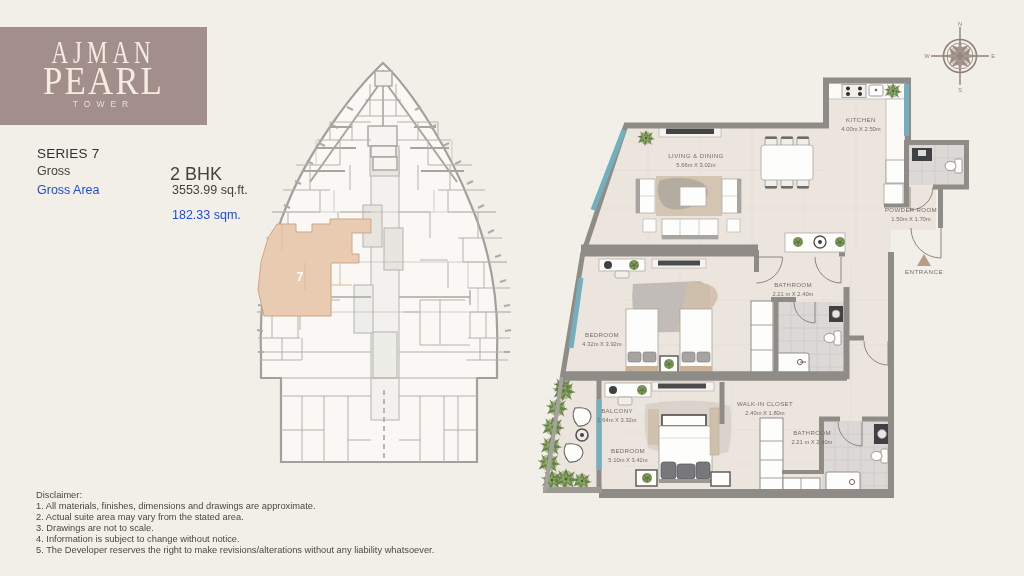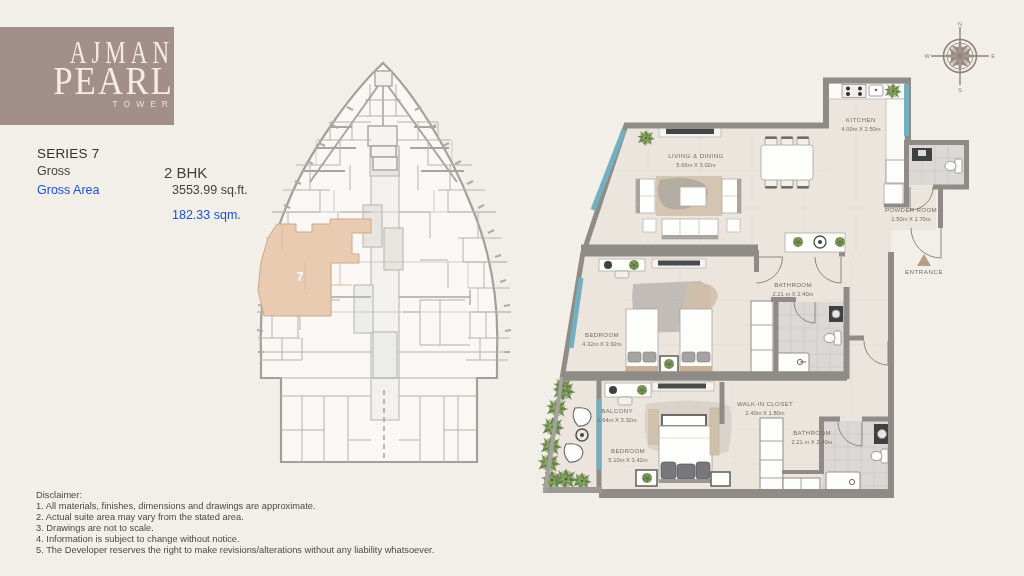--- a/index.html
+++ b/index.html
@@ -1,31 +1,31 @@
 <!DOCTYPE html>
 <html><head><meta charset="utf-8"><style>
 html,body{margin:0;padding:0}
 body{width:1024px;height:576px;background:#f2efe9;font-family:"Liberation Sans",sans-serif;position:relative;overflow:hidden}
 .abs{position:absolute}
 </style></head><body>
 
-<div class="abs" style="left:0;top:27px;width:174px;height:98px;background:#a28f8c;color:#f4ece2;text-align:right">
+<div class="abs" style="left:0;top:27px;width:207px;height:98px;background:#a28f8c;color:#f4ece2;text-align:center">
 
 <div style="font-family:'Liberation Serif',serif;font-size:23px;letter-spacing:5px;margin-top:9px;transform:scaleY(1.35);transform-origin:top">AJMAN</div>
 
 <div style="font-family:'Liberation Serif',serif;font-size:35px;letter-spacing:2px;line-height:35px;margin-top:1px;transform:scaleY(1.15)">PEARL</div>
 
 <div style="font-size:8.5px;letter-spacing:6px;margin-top:1px;color:#eadfd5">TOWER</div>
 </div>
 
 <div class="abs" style="left:37px;top:146px;font-size:13.5px;font-weight:normal;color:#32302c;letter-spacing:0.2px">SERIES 7</div>
 
 <div class="abs" style="left:37px;top:164px;font-size:12.5px;color:#45423d">Gross</div>
 
-<div class="abs" style="left:164px;top:164px;font-size:15px;color:#45423d">2 BHK</div>
+<div class="abs" style="left:170px;top:164px;font-size:18px;color:#45423d">2 BHK</div>
 
 <div class="abs" style="left:37px;top:183px;font-size:12.5px;color:#1d4ed8">Gross Area</div>
 
 <div class="abs" style="left:172px;top:183px;font-size:12.5px;color:#45423d">3553.99 sq.ft.</div>
 
 <div class="abs" style="left:172px;top:208px;font-size:12.5px;color:#1d4ed8">182.33 sqm.</div>
 
 <div class="abs" style="left:36px;top:490px;font-size:9.3px;color:#4c4843;line-height:10.9px">Disclaimer:<br>1. All materials, finishes, dimensions and drawings are approximate.<br>2. Actual suite area may vary from the stated area.<br>3. Drawings are not to scale.<br>4. Information is subject to change without notice.<br>5. The Developer reserves the right to make revisions/alterations without any liability whatsoever.</div>
 <svg class="abs" style="left:0;top:0" width="1024" height="576" viewBox="0 0 1024 576">
 <defs>

